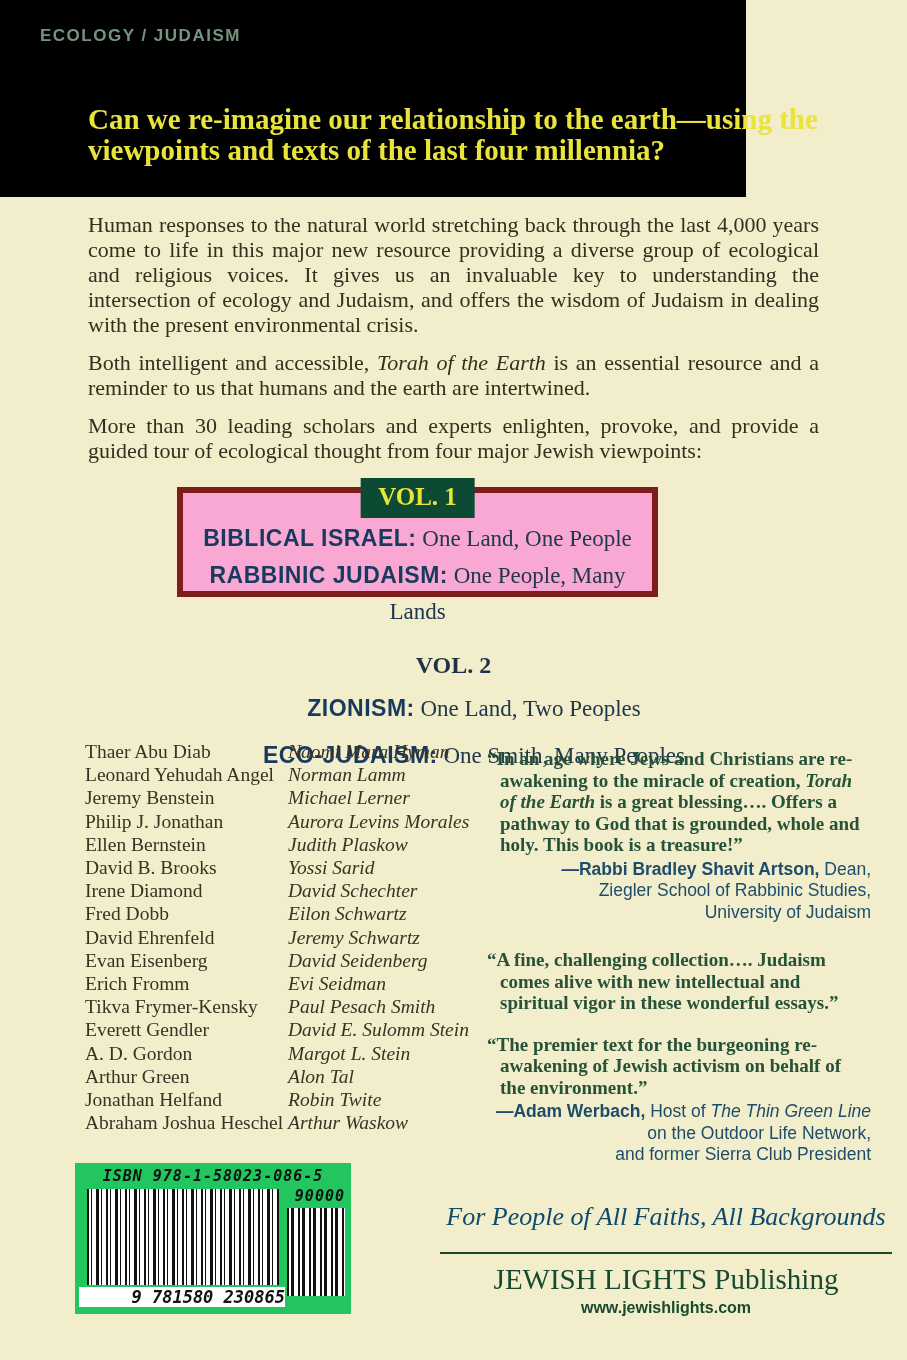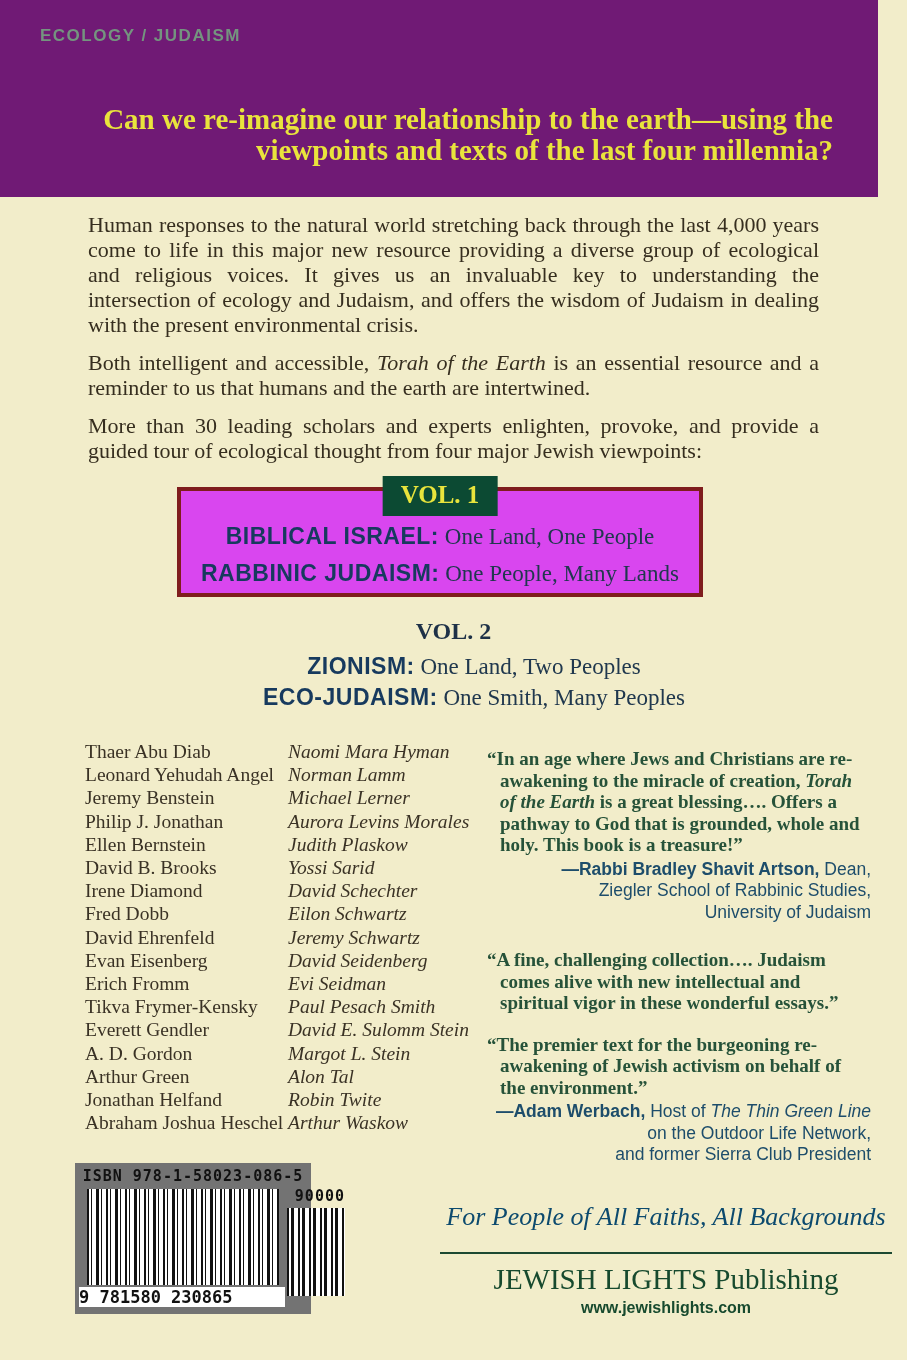--- a/index.html
+++ b/index.html
@@ -1,69 +1,69 @@
 <!DOCTYPE html>
 <html><head>
 <meta charset="utf-8">
 <style>
   html,body{margin:0;padding:0;}
   body{width:907px;height:1360px;font-family:"Liberation Serif",serif;}
   .page{position:relative;width:907px;height:1360px;background:#f2edca;overflow:hidden;}
 
   
-  .banner{position:absolute;left:0;top:0;width:878px;height:197px;background:#701a75;text-align:right;}
+  .banner{position:absolute;left:0;top:0;width:746px;height:197px;background:#000000;}
   .category{position:absolute;left:40px;top:26px;font-family:"Liberation Sans",sans-serif;
             font-weight:bold;font-size:17px;letter-spacing:1.5px;color:#74947f;}
   .headline{position:absolute;left:88px;top:104px;width:745px;font-family:"Liberation Serif",serif;
             font-weight:bold;font-size:29px;line-height:1.08;color:#e9e43c;}
 
   
   .intro{position:absolute;left:88px;top:212px;width:731px;font-size:22px;line-height:25px;
          color:#362e1f;text-align:justify;}
   .intro p{margin:0 0 13px 0;}
   .ital{font-style:italic;}
 
   
-  .vol1-box{position:absolute;left:177px;top:487px;width:526px;height:110px;box-sizing:border-box;
-            border:4px solid #7f1d1d;background:#d946ef;}
+  .vol1-box{position:absolute;left:177px;top:487px;width:481px;height:110px;box-sizing:border-box;
+            border:6px solid #7f1d1d;background:#f9a8d4;}
   .vol1-badge{position:absolute;left:50%;top:-15px;transform:translateX(-50%);
               background:#0c4a33;color:#e9e43c;font-weight:bold;font-size:25px;
               padding:5px 18px 7px 18px;font-family:"Liberation Serif",serif;}
   .vol1-lines{padding-top:27px;text-align:center;}
   .vol-line{font-size:23px;line-height:36px;color:#20384e;}
   .vol-label{font-family:"Liberation Sans",sans-serif;font-weight:bold;color:#173a5e;letter-spacing:.5px;}
 
   
-  .vol2{position:absolute;left:0;top:618px;width:907px;text-align:center;}
+  .vol2{position:absolute;left:0;top:652px;width:907px;text-align:center;}
   .vol2-title{font-weight:bold;font-size:24px;color:#1e3147;margin-bottom:6px;}
-  .vol2 .vol-line{line-height:31px;margin-left:41px;}
+  .vol2 .vol-line{line-height:46px;margin-left:41px;}
 
   
   .mid{position:absolute;left:85px;top:740px;width:794px;display:flex;}
   .namecol1{width:203px;}
   .namecol2{width:191px;font-style:italic;}
   .name-item{font-size:19.5px;line-height:23.2px;color:#3a3225;white-space:nowrap;}
   .quotecol{width:400px;}
   .quote-block{margin:8px;}
   .qb2{margin-top:26px;}
   .qb3{margin-top:20px;}
   .qtext{font-weight:bold;font-size:19px;line-height:21.5px;color:#265239;
          padding-left:13px;text-indent:-13px;}
   .qattr{font-family:"Liberation Sans",sans-serif;font-size:17.5px;line-height:21.5px;
          color:#1d4d6b;text-align:right;white-space:pre-line;margin-top:3px;}
   .qattr .b{font-weight:bold;}
 
   
-  .barcode{position:absolute;left:75px;top:1163px;width:236px;height:151px;background:#737373;}
+  .barcode{position:absolute;left:75px;top:1163px;width:276px;height:151px;background:#22c55e;font-style:italic;}
   .isbn-row{text-align:center;font-family:"DejaVu Sans Mono",monospace;font-weight:bold;
             font-size:15px;color:#111;padding-top:4px;letter-spacing:1px;}
   .bars-main{position:absolute;left:12px;top:26px;width:192px;height:96px;
     background:repeating-linear-gradient(90deg,#111 0 2px,#fff 2px 4px,#111 4px 5px,#fff 5px 9px,
       #111 9px 12px,#fff 12px 14px,#111 14px 15px,#fff 15px 19px);}
-  .bc-digits{position:absolute;left:4px;top:124px;width:206px;text-align:left;
+  .bc-digits{position:absolute;left:4px;top:124px;width:206px;text-align:right;
              font-family:"DejaVu Sans Mono",monospace;font-weight:bold;font-size:17px;color:#111;
              background:#fff;}
   .supp{position:absolute;left:212px;top:24px;width:58px;}
   .supp-code{text-align:right;font-family:"DejaVu Sans Mono",monospace;font-weight:bold;
              font-size:15px;color:#111;letter-spacing:1px;}
   .bars-supp{margin-top:3px;height:88px;
     background:repeating-linear-gradient(90deg,#111 0 2px,#fff 2px 4px,#111 4px 7px,#fff 7px 11px);}
 
   
   .pubblock{position:absolute;left:440px;top:1202px;width:452px;text-align:center;}

